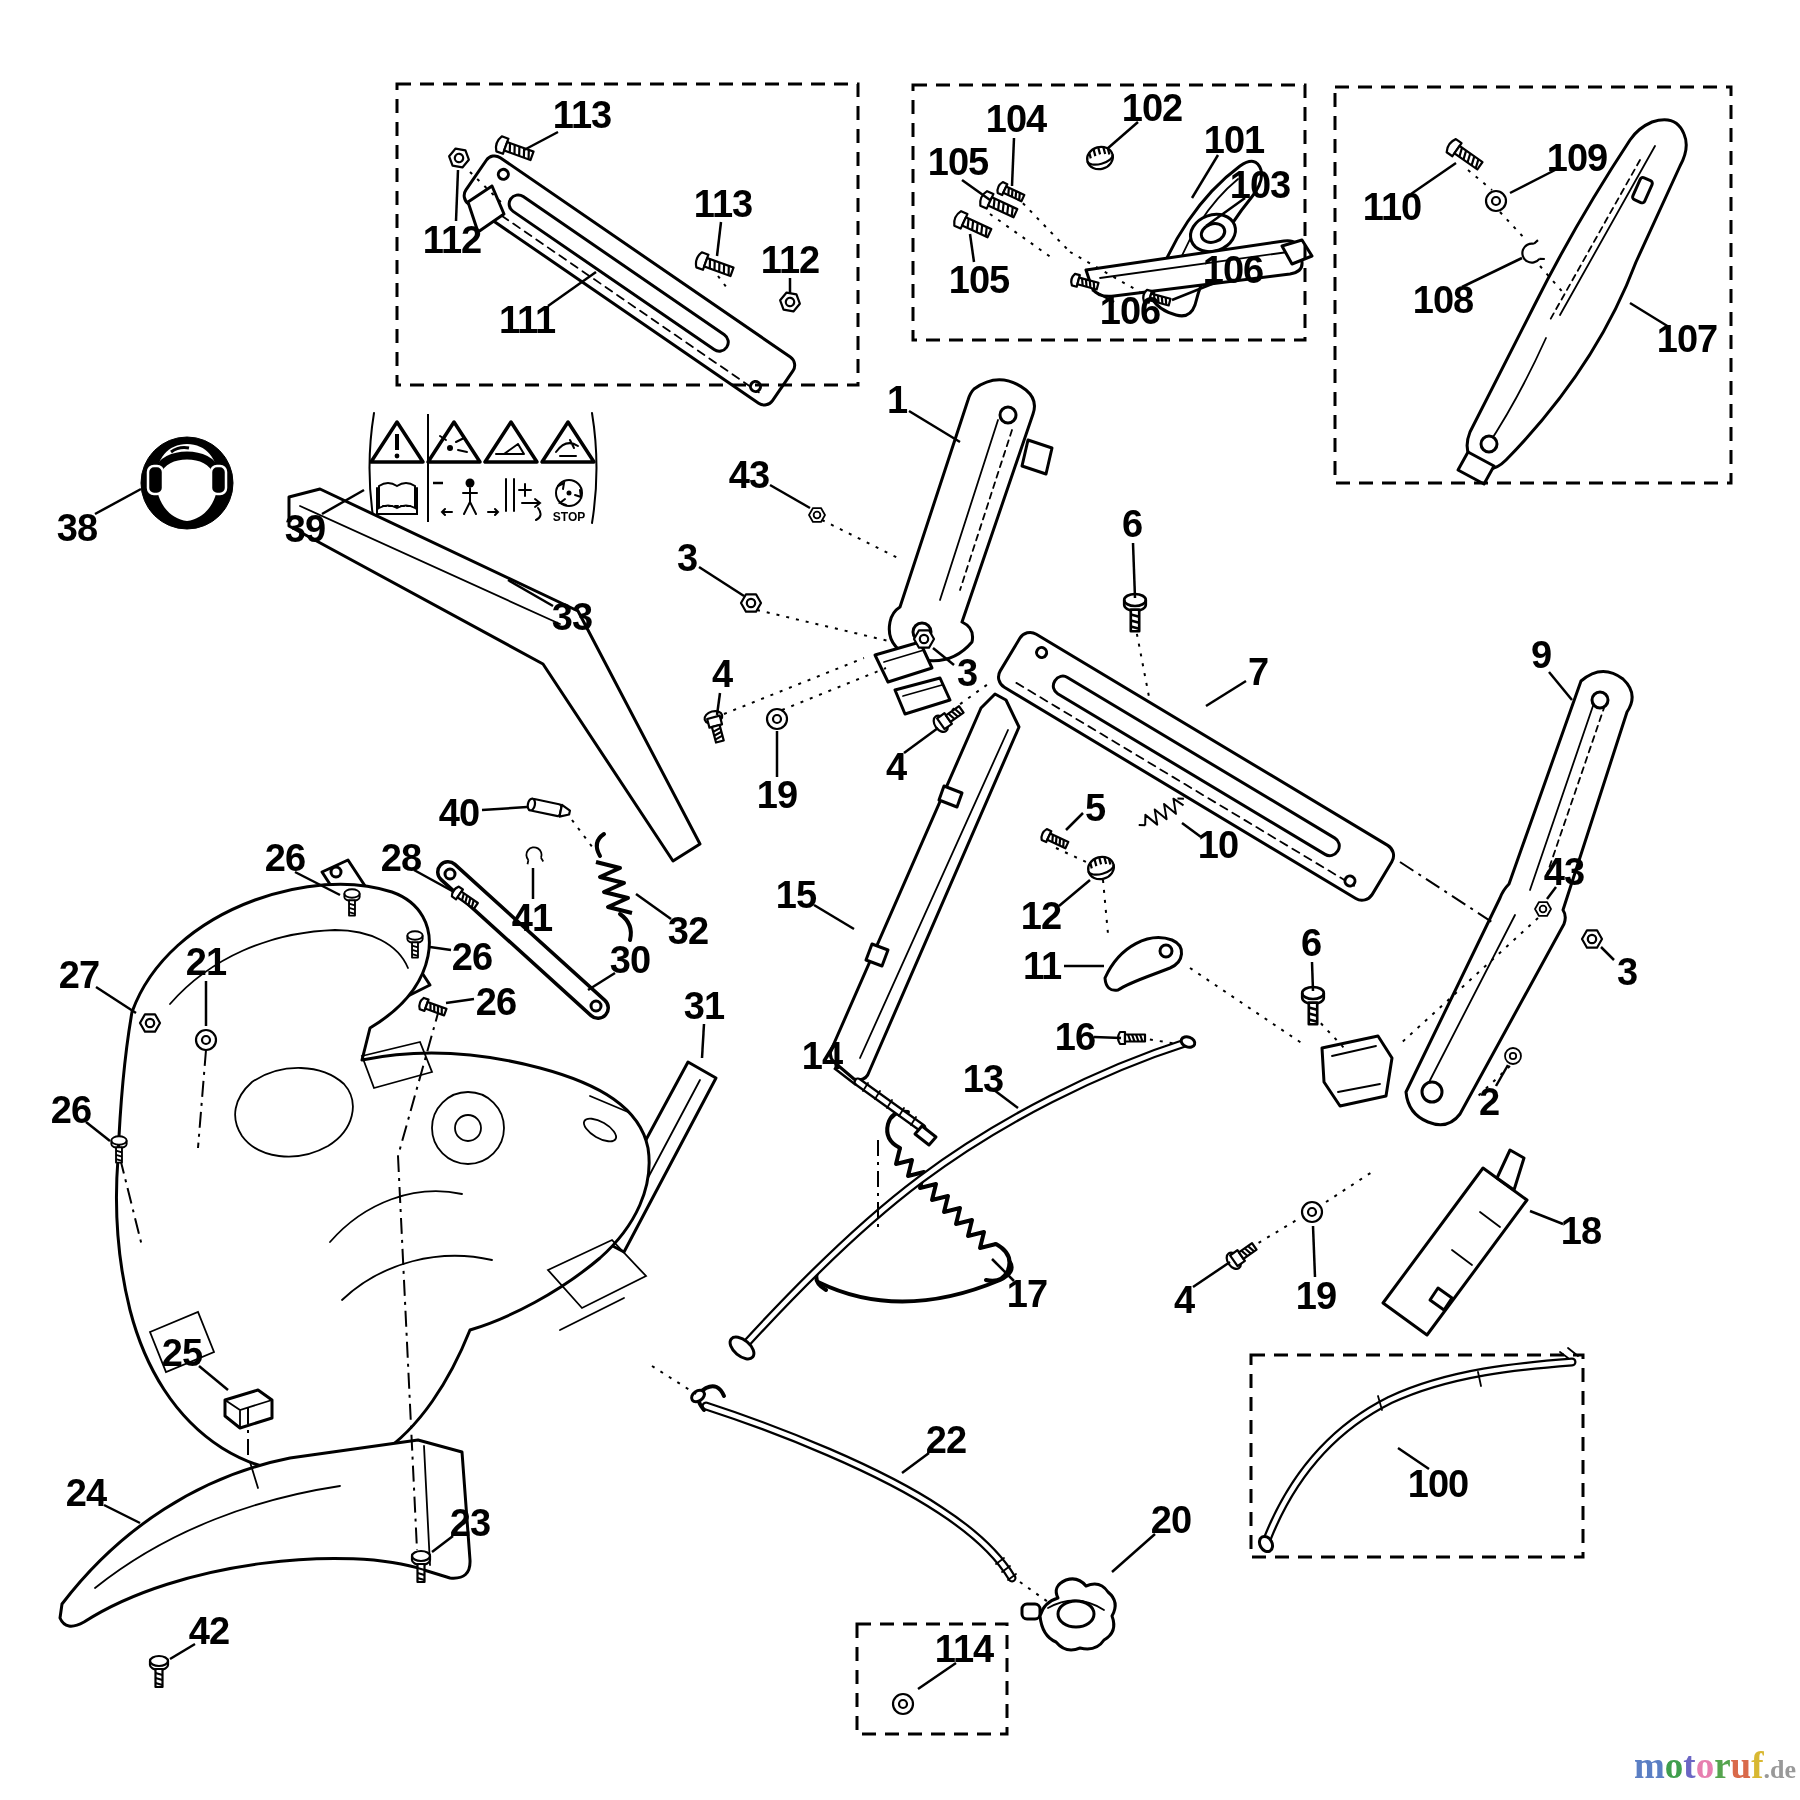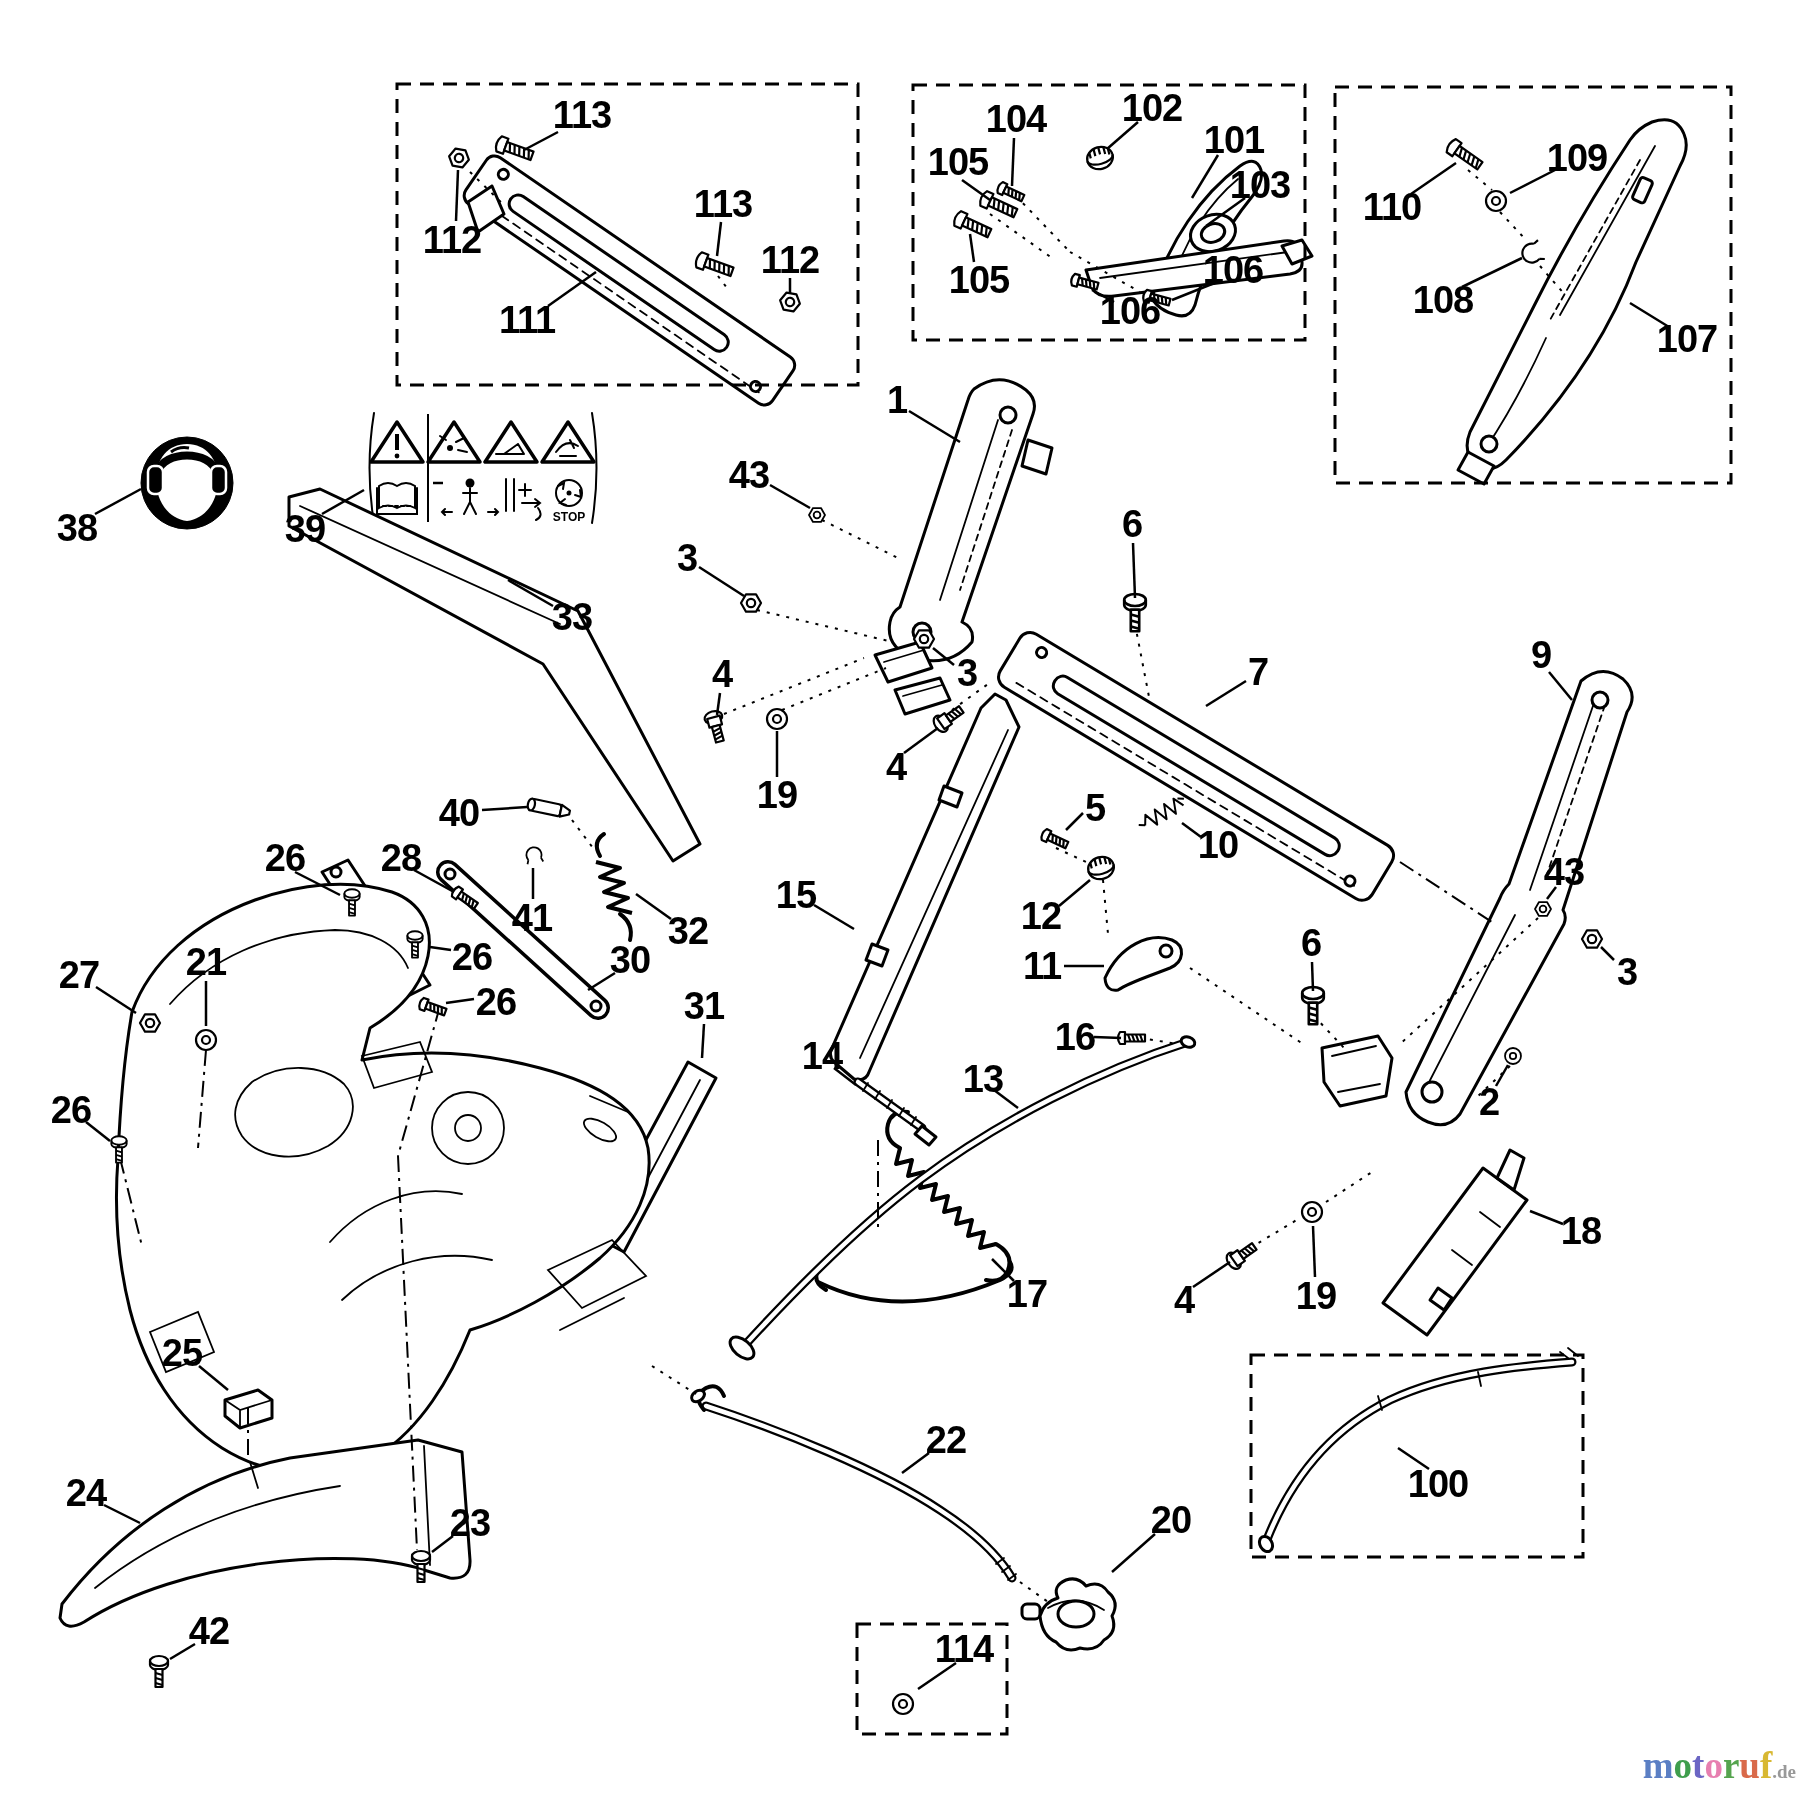--- a/index.html
+++ b/index.html
@@ -18,21 +18,21 @@
   #labels text{font:bold 38px "Liberation Sans",sans-serif;letter-spacing:-1px;fill:#000;
                text-anchor:middle;}
   #leaders line{stroke:#000;stroke-width:2.5;}
   #boxes rect{fill:none;stroke:#000;stroke-width:3;}
   #guides line.dot{stroke:#000;stroke-width:2;stroke-dasharray:3 7;}
   #guides line.dd{stroke:#000;stroke-width:2;stroke-dasharray:16 6 3 6;}
   .stop-text{font:bold 12px "Liberation Sans",sans-serif;text-anchor:middle;fill:#000;}
   .watermark{position:absolute;left:1600px;top:1744px;width:196px;text-align:right;
              font-family:"Liberation Serif",serif;font-weight:bold;font-size:37px;
              letter-spacing:0px;white-space:nowrap;}
-  .watermark .suffix{font-size:19px;font-weight:bold;}
+  .watermark .suffix{font-size:26px;font-weight:bold;}
 </style>
 </head>
 <body>
 
 <div class="canvas">
 <svg id="diagram" width="1800" height="1800" viewBox="0 0 1800 1800">
 
   <defs id="fastener-defs">
     <g id="sym-nut">
       <polygon points="-10,0 -5,-8.7 5,-8.7 10,0 5,8.7 -5,8.7"></polygon>

